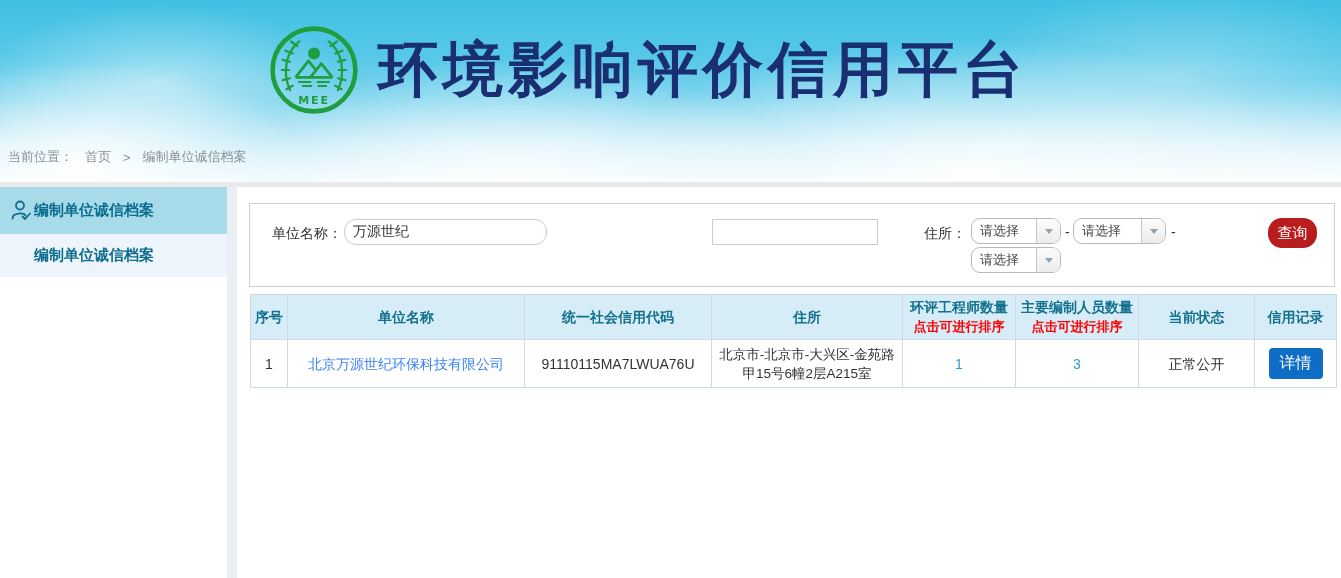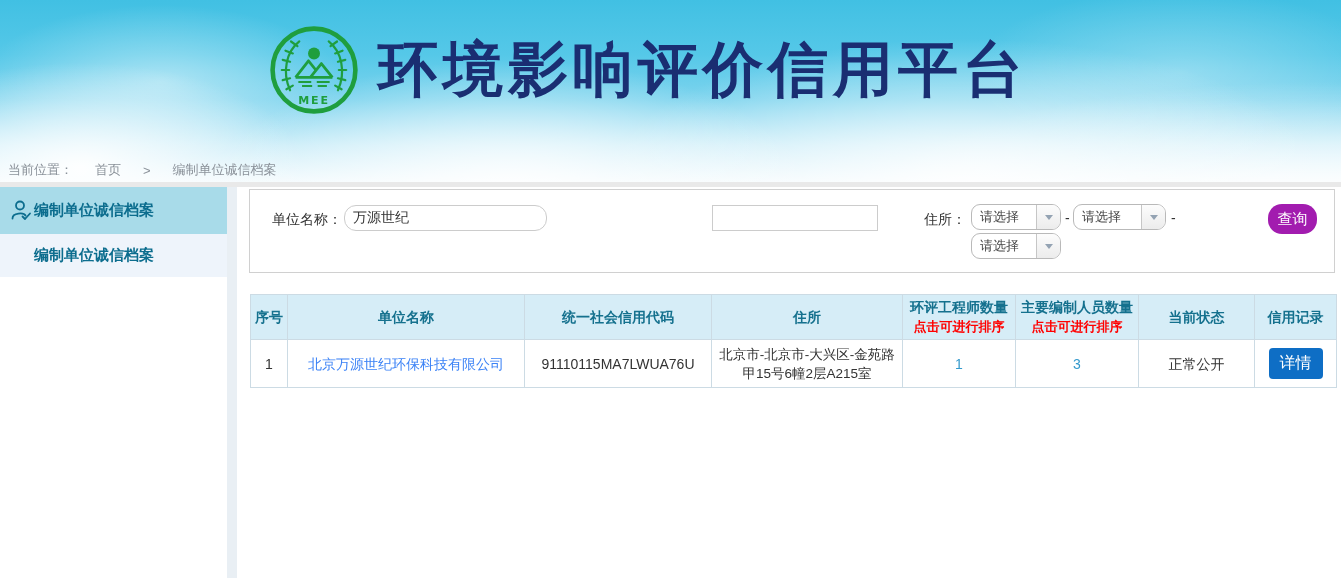--- a/index.html
+++ b/index.html
@@ -19,22 +19,22 @@
       radial-gradient(ellipse 300px 120px at 88% 40%,  rgba(255,255,255,.3),  rgba(255,255,255,0) 70%),
       linear-gradient(180deg,#41c0e3 0%,#55c8e8 30%,#7ed4ee 55%,#c8ecf8 80%,#f2fafd 100%);
   }
   .brand { position:absolute; left:268px; top:24px; height:94px; display:flex; align-items:flex-start; }
   .logo { width:92px; height:92px; flex:0 0 auto; }
   .site-title {
     margin-left:18px; font-size:60px; font-weight:bold; color:#1a2e72;
     letter-spacing:5px; white-space:nowrap; line-height:92px;
   }
   .breadcrumb {
-    position:absolute; left:8px; top:161px; font-size:13px; color:#8a9199;
-    display:flex; align-items:center; gap:22px;
+    position:absolute; left:8px; top:148px; font-size:13px; color:#8a9199;
+    display:flex; align-items:center; gap:12px;
   }
   .breadcrumb a { color:#8a9199; text-decoration:none; cursor:pointer; }
 
   
   .gray-strip { width:100%; height:5px; background:#e9e9e9; }
   .main { display:flex; width:100%; height:391px; background:#fff; }
 
   
   .sidebar { width:227px; flex:0 0 auto; background:#fff; }
   .side-item {
@@ -44,21 +44,21 @@
   .side-item.active { height:47px; background:#a8dbe9; }
   .side-item.sub    { height:43px; background:#eef4fb; }
   .side-icon { position:absolute; left:9px; top:11px; width:24px; height:24px; }
   .side-label { margin-left:34px; }
   .v-divider { width:10px; flex:0 0 auto; background:#e9eff4; }
 
   
   .content { position:relative; flex:1; background:#fff; }
 
   .search-panel {
-    position:absolute; left:12px; top:2px; width:1086px; height:84px;
+    position:absolute; left:12px; top:16px; width:1086px; height:84px;
     border:1px solid #d0d0d0; background:#fff;
   }
   .fld-label { position:absolute; top:21px; font-size:14px; color:#333; text-align:right; white-space:nowrap; }
   .lbl-unit   { left:0;   width:92px;  }
   .lbl-code   { left:280px; width:180px; }
   .lbl-addr   { left:642px; width:74px;  }
   .txt-input {
     position:absolute; top:15px; height:26px; border:1px solid #ccc; background:#fff;
     font-size:14px; color:#333; padding:0 8px; font-family:inherit;
   }
@@ -74,21 +74,21 @@
     width:24px; border-left:1px solid #c6c6c6; background:linear-gradient(#fcfcfc,#ececec);
     display:flex; align-items:center; justify-content:center;
   }
   .arrow-tri { width:0; height:0; border-left:4px solid transparent; border-right:4px solid transparent; border-top:5px solid #94a3b3; }
   .combo-dash { position:absolute; font-size:14px; color:#333; top:20px; }
   .dash-1 { left:815px; }
   .dash-2 { left:921px; }
 
   .query-btn {
     position:absolute; right:17px; top:14px; width:49px; height:30px;
-    background:#a21caf; color:#fff; border:none; border-radius:14px;
+    background:#b91c1c; color:#fff; border:none; border-radius:14px;
     font-size:15px; cursor:pointer; font-family:inherit;
   }
 
   
   .result-table {
     position:absolute; left:13px; top:107px; width:1086px;
     border-collapse:collapse; table-layout:fixed; background:#fff;
   }
   .result-table th, .result-table td { border:1px solid #ccdbe4; }
   .result-table th {

